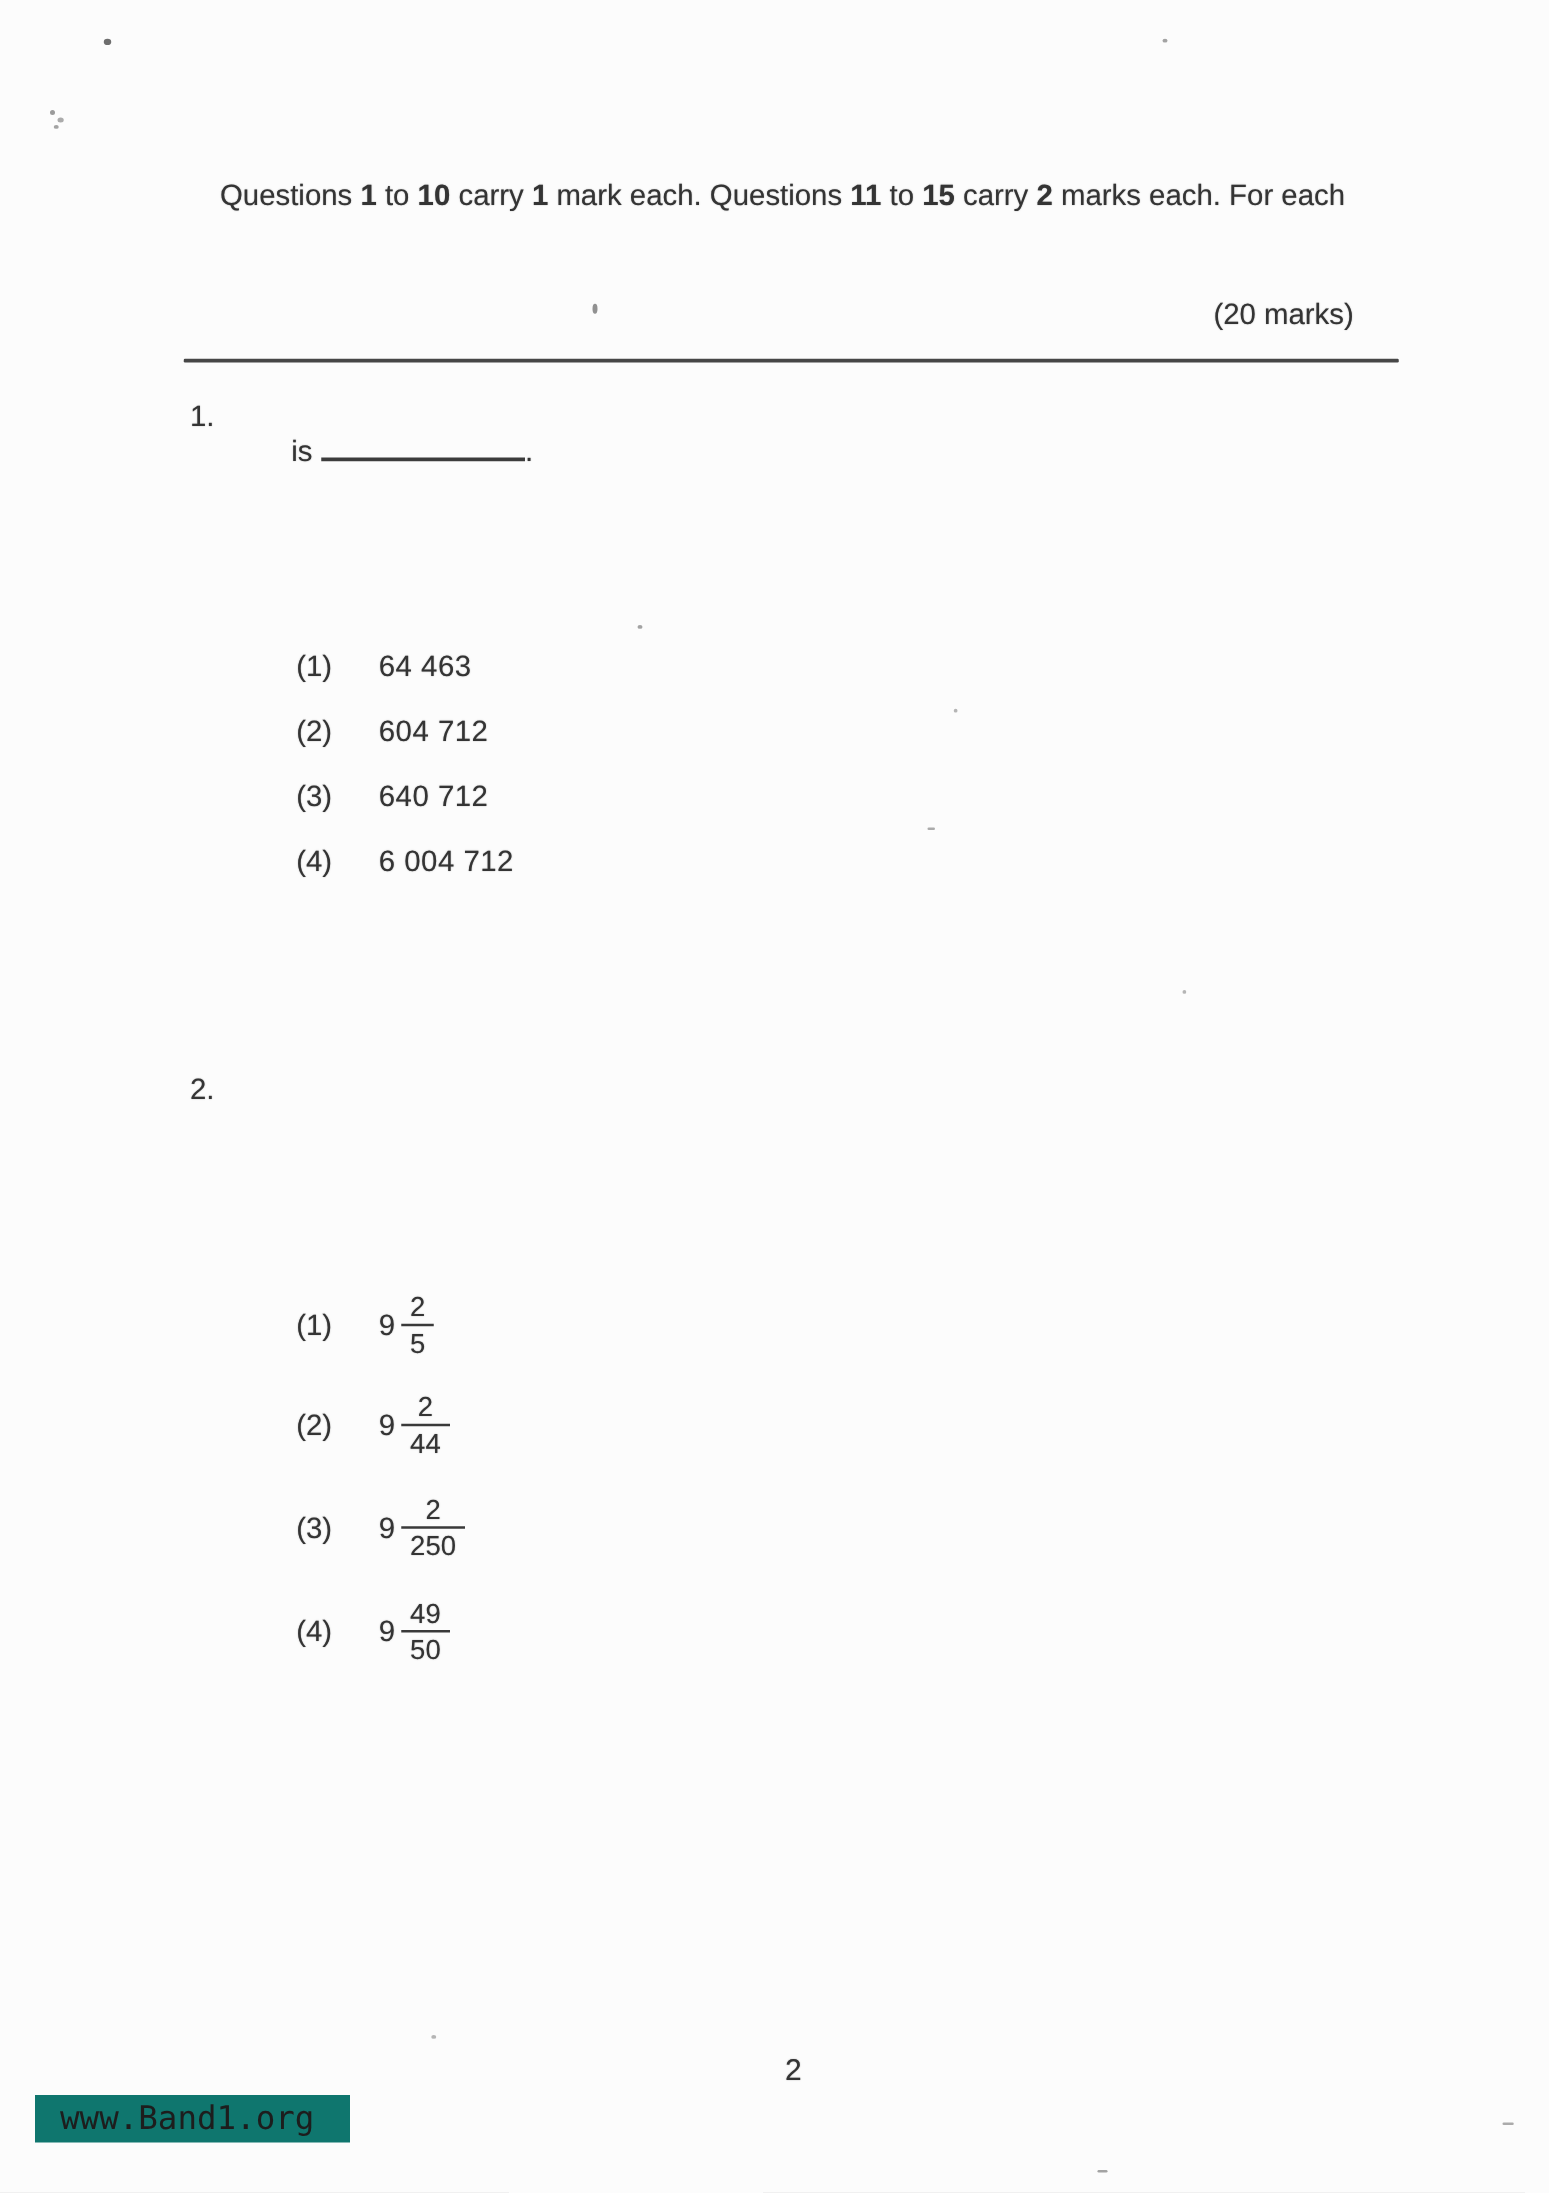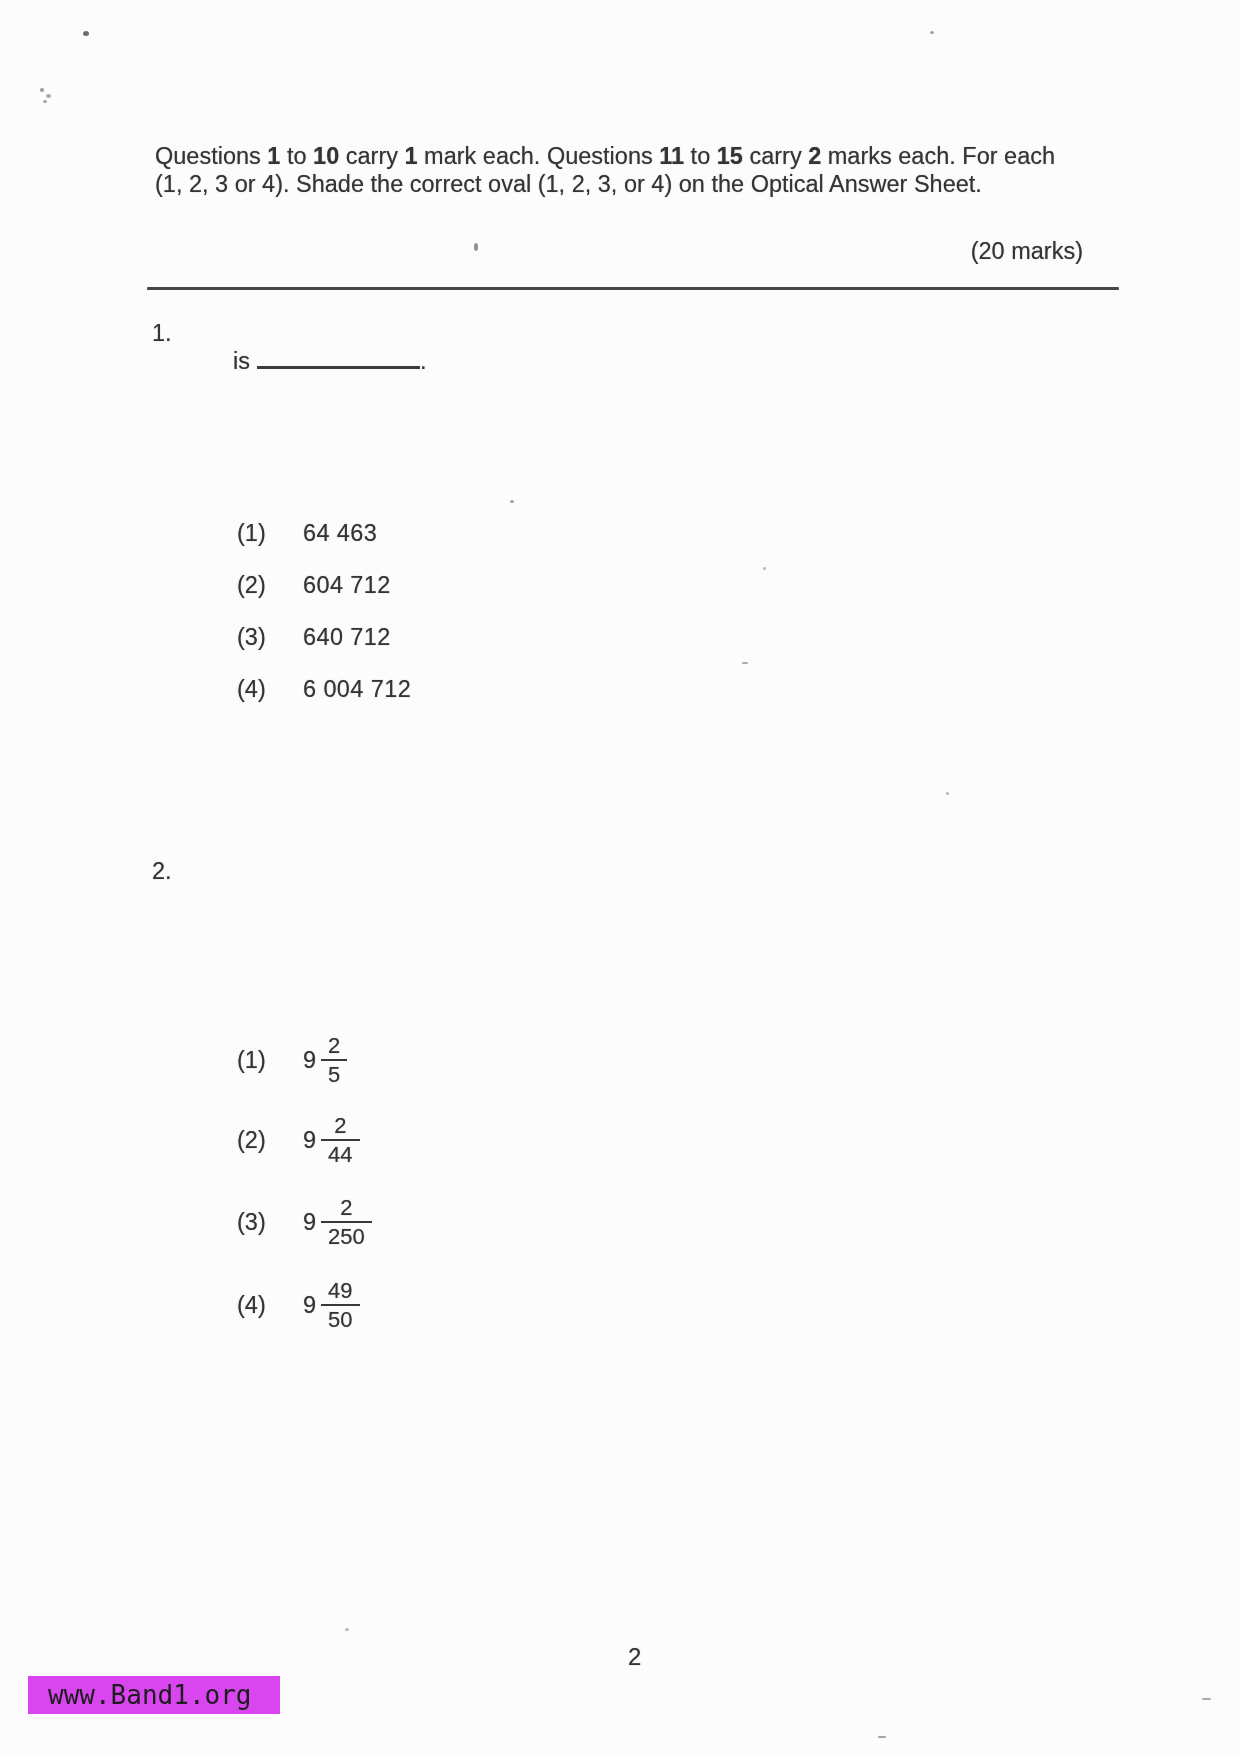--- a/index.html
+++ b/index.html
@@ -8,21 +8,21 @@
     width:1239px;height:1754px;
     margin:0 auto;
     background:#fcfcfc;
     overflow:hidden;
     font-family:"Liberation Sans", sans-serif;
     color:#343434;
   }
   .scan{ text-shadow:0 0 1px rgba(52,52,52,0.55); }
   .abs{ position:absolute; white-space:nowrap; }
   .instructions{ left:155px; top:142px; font-size:23.5px; line-height:28.3px; }
-  .iline{ white-space:nowrap; }
+  .iline{ white-space:nowrap;margin-left:21px; }
   .b{ font-weight:700; }
   .marks{ top:238px; right:156px; font-size:23.5px;margin-left:32px; }
   .rule{ position:absolute; left:147px; top:287px; width:972px; height:3px;
          background:#474747; border-radius:1px; }
   .qnum{ left:152px; font-size:23.5px; }
   .qtext{ left:233px; font-size:23.5px; }
   .optlabel{ left:237px; font-size:23.5px; }
   .optvalue{ left:303px; font-size:23.5px; letter-spacing:0.4px; }
   .blank{
     display:inline-block; width:163px; height:16px;
@@ -30,21 +30,21 @@
   }
   .fracrow{ position:absolute; left:303px; display:flex; align-items:center; height:62px; }
   .whole{ font-size:23.5px; margin-right:5px; }
   .frac{ display:inline-flex; flex-direction:column; align-items:center; }
   .frac .num{ font-size:22px; line-height:25px; padding:0 7px 1px 7px; }
   .frac .den{ font-size:22px; line-height:25px; padding:1px 7px 0 7px;
               border-top:2.5px solid #3a3a3a; }
   .pagenum{ left:628px; top:1643px; font-size:24px; }
   .watermark-strip{
     position:absolute; left:28px; top:1676px; width:252px; height:38px;
-    background:#d946ef; display:flex; align-items:center;
+    background:#0f766e; display:flex; align-items:center;
   }
   .watermark-text{
     font-family:"DejaVu Sans Mono","Liberation Mono",monospace;
     font-size:26px; color:#1d1d1d; padding-left:20px; text-shadow:none;
   }
   .speck{ position:absolute; background:#4a4a4a; border-radius:50%; }
   .dash{ border-radius:1px; }
 </style>
 </head>
 <body>
@@ -60,21 +60,20 @@
   <div class="speck" style="left:510px;top:500px;width:4px;height:3px;opacity:.5"></div>
   <div class="speck" style="left:763px;top:567px;width:3px;height:3px;opacity:.4"></div>
   <div class="speck dash" style="left:742px;top:662px;width:6px;height:2px;opacity:.45"></div>
   <div class="speck" style="left:946px;top:792px;width:3px;height:3px;opacity:.4"></div>
   <div class="speck" style="left:345px;top:1628px;width:4px;height:3px;opacity:.4"></div>
   <div class="speck dash" style="left:878px;top:1736px;width:8px;height:2px;opacity:.5"></div>
   <div class="speck dash" style="left:1202px;top:1698px;width:9px;height:2px;opacity:.45"></div>
 
   <div class="abs instructions">
     <div class="iline"><span>Questions </span><span class="b">1</span><span> to </span><span class="b">10</span><span> carry </span><span class="b">1</span><span> mark each. Questions </span><span class="b">11</span><span> to </span><span class="b">15</span><span> carry </span><span class="b">2</span><span> marks each. For each</span></div>
-    <div class="iline">(1, 2, 3 or 4). Shade the correct oval (1, 2, 3, or 4) on the Optical Answer Sheet.</div>
   </div>
   <div class="abs marks">(20 marks)</div>
 
   <div class="rule"></div>
 
   <div class="abs qnum" style="top:320px">1.</div>
   <div class="abs qtext" style="top:348px"><span>is</span><span class="blank"></span><span>.</span></div>
 
   <div class="abs optlabel" style="top:520px">(1)</div>
   <div class="abs optvalue" style="top:520px">64 463</div>

